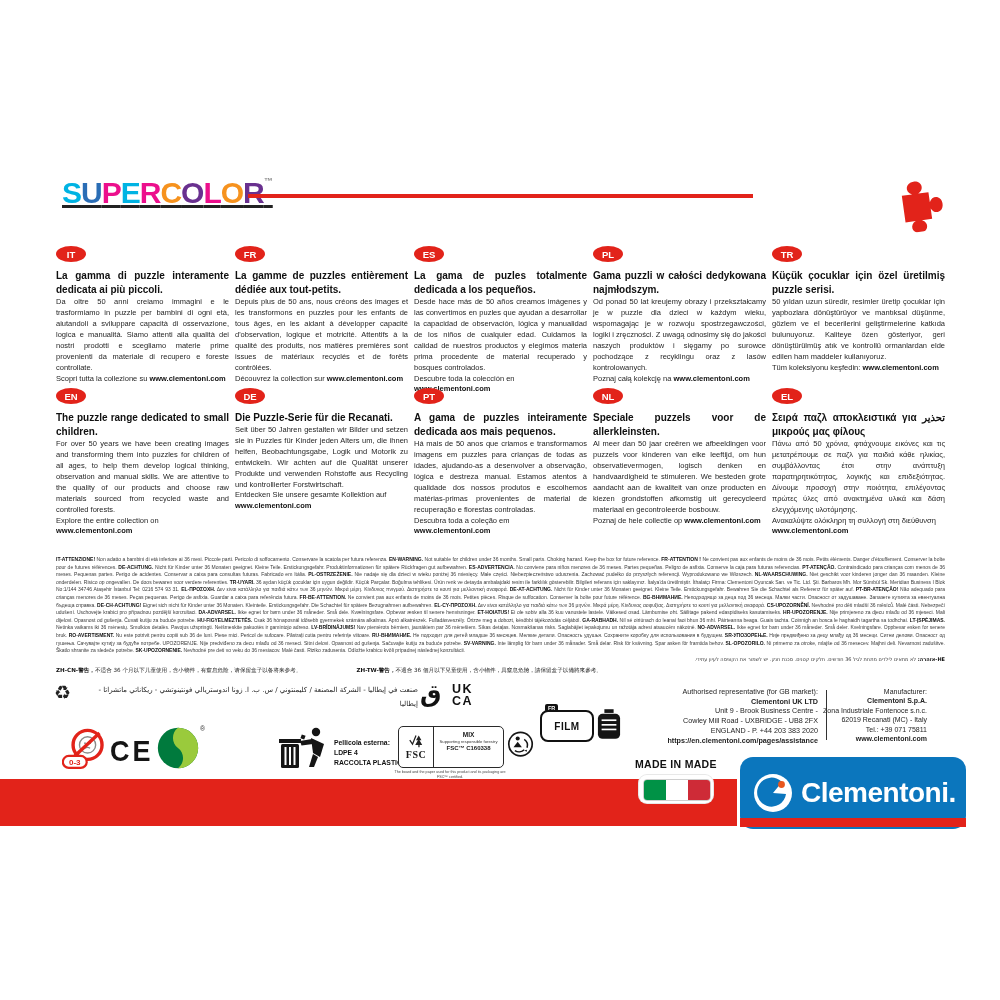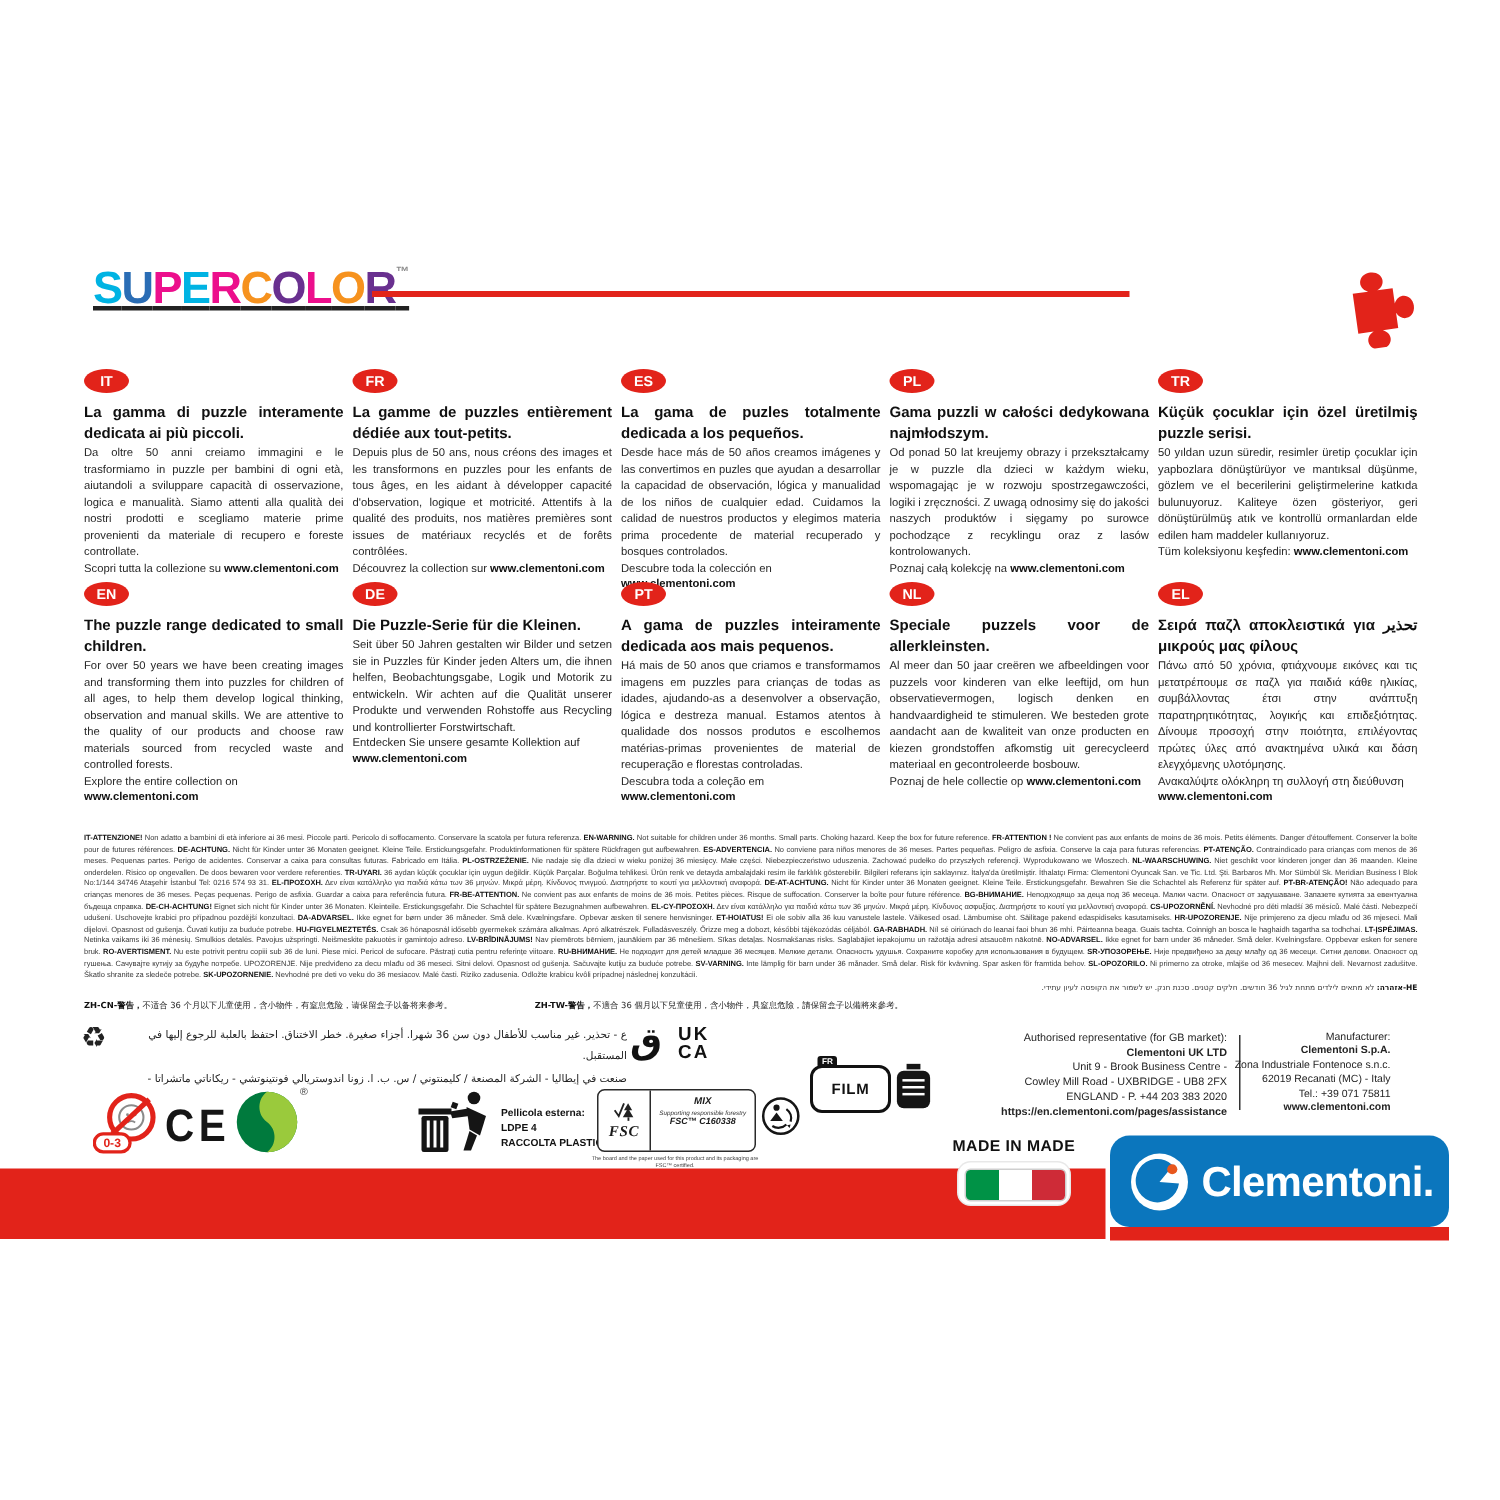--- a/index.html
+++ b/index.html
@@ -35,21 +35,21 @@
            text-align:right;direction:rtl;font-family:"DejaVu Sans",sans-serif;color:#222;}
   .qmark{position:absolute;left:420px;top:680px;font-size:24px;font-weight:bold;color:#111;font-family:"DejaVu Sans",sans-serif;}
   .ukca{position:absolute;left:452px;top:684px;font-size:12.5px;font-weight:bold;line-height:.95;letter-spacing:1.5px;color:#111;}
   
   .age-icon{position:absolute;left:62px;top:726px;width:46px;height:48px;}
   .ce{position:absolute;left:110px;top:734px;font-size:27px;font-weight:bold;letter-spacing:3px;color:#151515;transform:scaleY(1.12);transform-origin:top left;}
   .green-dot{position:absolute;left:157px;top:727px;width:42px;height:42px;}
   .gd-r{position:absolute;left:200px;top:725px;font-size:7px;color:#333;}
   .tidyman{position:absolute;left:278px;top:727px;width:52px;height:42px;}
   .pellicola{position:absolute;left:334px;top:738px;font-size:6.8px;font-weight:bold;line-height:1.5;color:#111;}
-  .fsc-box{position:absolute;left:398px;top:726px;width:104px;height:40px;border:1.4px solid #2a2a2a;border-radius:5px;display:flex;background:#fff;font-style:italic;}
+  .fsc-box{position:absolute;left:398px;top:726px;width:104px;height:40px;border:1.4px solid #2a2a2a;border-radius:5px;display:flex;background:#fff;}
   .fsc-left{width:34px;border-right:1px solid #2a2a2a;display:flex;flex-direction:column;align-items:center;justify-content:center;gap:1px;}
   .fsc-name{font-family:"Liberation Serif",serif;font-weight:bold;font-size:10px;color:#1a1a1a;letter-spacing:.5px;}
   .fsc-right{flex:1;text-align:center;padding-top:4px;}
   .fsc-mix{font-size:6.5px;font-weight:bold;color:#1a1a1a;}
   .fsc-sup{font-size:4.2px;color:#333;line-height:1.25;margin:1px 4px;}
   .fsc-code{font-size:6px;font-weight:bold;color:#1a1a1a;}
   .fsc-caption{position:absolute;left:394px;top:770px;width:112px;font-size:3.7px;text-align:center;color:#444;line-height:1.4;}
   .triman{position:absolute;left:507px;top:730px;width:27px;height:30px;}
   .film-tag{position:absolute;left:540px;top:704px;display:flex;align-items:flex-start;gap:3px;}
   .film-box{position:relative;width:50px;height:28px;border:2px solid #111;border-radius:8px;display:flex;align-items:center;justify-content:center;margin-top:6px;}
@@ -61,21 +61,21 @@
   #addr-gb{left:560px;top:687px;width:258px;}
   #addr-mf{left:727px;top:687px;width:200px;font-size:7px;}
   .addr-div{position:absolute;left:826px;top:690px;width:1.4px;height:50px;background:#333;}
   
   .mii{position:absolute;left:635px;top:758px;font-size:10.5px;font-weight:bold;color:#111;letter-spacing:.3px;}
   .redbar{position:absolute;left:0;top:779px;width:737px;height:47px;background:#e2231a;}
   .flag{position:absolute;left:639px;top:775px;width:66px;height:20px;background:#fff;border-radius:8px;padding:4px;box-shadow:0 0 0 1px #e8e8e8;}
   .flag-in{width:100%;height:100%;border-radius:4px;overflow:hidden;display:flex;border:.5px solid #cfcfcf;}
   .flag-in i{flex:1;display:block;}
   .flag-in .g{background:#009246;} .flag-in .w{background:#fff;} .flag-in .r{background:#ce2b37;}
-  .clem-box{position:absolute;left:740px;top:757px;width:226px;height:61px;background:#0b76bd;border-radius:13px;
+  .clem-box{position:absolute;left:740px;top:757px;width:226px;height:72px;background:#0b76bd;border-radius:13px;
             display:flex;align-items:center;padding-left:13px;box-sizing:border-box;gap:8px;}
   .clem-swirl{width:40px;height:40px;flex:0 0 auto;}
   .clem-text{color:#fff;font-size:28px;font-weight:bold;letter-spacing:-.5px;}
   .clem-under{position:absolute;left:740px;top:818px;width:226px;height:9px;background:#e2231a;}
 </style>
 </head>
 <body>
 
 <div id="canvas">
 
@@ -121,21 +121,21 @@
     </div>
   <div class="lang-row" id="lang-row-2">
       <div class="lang-block">
         <div class="lang-badge">EN</div>
         <div class="lang-h">The puzzle range dedicated to small children.</div>
         <div class="lang-b">For over 50 years we have been creating images and transforming them into puzzles for children of all ages, to help them develop logical thinking, observation and manual skills. We are attentive to the quality of our products and choose raw materials sourced from recycled waste and controlled forests.</div>
         <div class="lang-f"><span>Explore the entire collection on </span><b>www.clementoni.com</b></div>
       </div>
       <div class="lang-block">
         <div class="lang-badge">DE</div>
-        <div class="lang-h">Die Puzzle-Serie für die Kleinen.</div>
+        <div class="lang-h">Die Puzzle-Serie für die Recanati.</div>
         <div class="lang-b">Seit über 50 Jahren gestalten wir Bilder und setzen sie in Puzzles für Kinder jeden Alters um, die ihnen helfen, Beobachtungsgabe, Logik und Motorik zu entwickeln. Wir achten auf die Qualität unserer Produkte und verwenden Rohstoffe aus Recycling und kontrollierter Forstwirtschaft.</div>
         <div class="lang-f"><span>Entdecken Sie unsere gesamte Kollektion auf </span><b>www.clementoni.com</b></div>
       </div>
       <div class="lang-block">
         <div class="lang-badge">PT</div>
         <div class="lang-h">A gama de puzzles inteiramente dedicada aos mais pequenos.</div>
         <div class="lang-b">Há mais de 50 anos que criamos e transformamos imagens em puzzles para crianças de todas as idades, ajudando-as a desenvolver a observação, lógica e destreza manual. Estamos atentos à qualidade dos nossos produtos e escolhemos matérias-primas provenientes de material de recuperação e florestas controladas.</div>
         <div class="lang-f"><span>Descubra toda a coleção em </span><b>www.clementoni.com</b></div>
       </div>
       <div class="lang-block">
@@ -156,21 +156,20 @@
     <div id="warnings-text"><b>IT-ATTENZIONE!</b> Non adatto a bambini di età inferiore ai 36 mesi. Piccole parti. Pericolo di soffocamento. Conservare la scatola per futura referenza. <b>EN-WARNING.</b> Not suitable for children under 36 months. Small parts. Choking hazard. Keep the box for future reference. <b>FR-ATTENTION !</b> Ne convient pas aux enfants de moins de 36 mois. Petits éléments. Danger d'étouffement. Conserver la boîte pour de futures références. <b>DE-ACHTUNG.</b> Nicht für Kinder unter 36 Monaten geeignet. Kleine Teile. Erstickungsgefahr. Produktinformationen für spätere Rückfragen gut aufbewahren. <b>ES-ADVERTENCIA.</b> No conviene para niños menores de 36 meses. Partes pequeñas. Peligro de asfixia. Conserve la caja para futuras referencias. <b>PT-ATENÇÃO.</b> Contraindicado para crianças com menos de 36 meses. Pequenas partes. Perigo de acidentes. Conservar a caixa para consultas futuras. Fabricado em Itália. <b>PL-OSTRZEŻENIE.</b> Nie nadaje się dla dzieci w wieku poniżej 36 miesięcy. Małe części. Niebezpieczeństwo uduszenia. Zachować pudełko do przyszłych referencji. Wyprodukowano we Włoszech. <b>NL-WAARSCHUWING.</b> Niet geschikt voor kinderen jonger dan 36 maanden. Kleine onderdelen. Risico op ongevallen. De doos bewaren voor verdere referenties. <b>TR-UYARI.</b> 36 aydan küçük çocuklar için uygun değildir. Küçük Parçalar. Boğulma tehlikesi. Ürün renk ve detayda ambalajdaki resim ile farklılık gösterebilir. Bilgileri referans için saklayınız. İtalya'da üretilmiştir. İthalatçı Firma: Clementoni Oyuncak San. ve Tic. Ltd. Şti. Barbaros Mh. Mor Sümbül Sk. Meridian Business I Blok No:1/144 34746 Ataşehir İstanbul Tel: 0216 574 93 31. <b>EL-ΠΡΟΣΟΧΗ.</b> Δεν είναι κατάλληλο για παιδιά κάτω των 36 μηνών. Μικρά μέρη. Κίνδυνος πνιγμού. Διατηρήστε το κουτί για μελλοντική αναφορά. <b>DE-AT-ACHTUNG.</b> Nicht für Kinder unter 36 Monaten geeignet. Kleine Teile. Erstickungsgefahr. Bewahren Sie die Schachtel als Referenz für später auf. <b>PT-BR-ATENÇÃO!</b> Não adequado para crianças menores de 36 meses. Peças pequenas. Perigo de asfixia. Guardar a caixa para referência futura. <b>FR-BE-ATTENTION.</b> Ne convient pas aux enfants de moins de 36 mois. Petites pièces. Risque de suffocation. Conserver la boîte pour future référence. <b>BG-ВНИМАНИЕ.</b> Неподходящо за деца под 36 месеца. Малки части. Опасност от задушаване. Запазете кутията за евентуална бъдеща справка. <b>DE-CH-ACHTUNG!</b> Eignet sich nicht für Kinder unter 36 Monaten. Kleinteile. Erstickungsgefahr. Die Schachtel für spätere Bezugnahmen aufbewahren. <b>EL-CY-ΠΡΟΣΟΧΗ.</b> Δεν είναι κατάλληλο για παιδιά κάτω των 36 μηνών. Μικρά μέρη. Κίνδυνος ασφυξίας. Διατηρήστε το κουτί για μελλοντική αναφορά. <b>CS-UPOZORNĚNÍ.</b> Nevhodné pro děti mladší 36 měsíců. Malé části. Nebezpečí udušení. Uschovejte krabici pro případnou pozdější konzultaci. <b>DA-ADVARSEL.</b> Ikke egnet for børn under 36 måneder. Små dele. Kvælningsfare. Opbevar æsken til senere henvisninger. <b>ET-HOIATUS!</b> Ei ole sobiv alla 36 kuu vanustele lastele. Väikesed osad. Lämbumise oht. Säilitage pakend edaspidiseks kasutamiseks. <b>HR-UPOZORENJE.</b> Nije primjereno za djecu mlađu od 36 mjeseci. Mali dijelovi. Opasnost od gušenja. Čuvati kutiju za buduće potrebe. <b>HU-FIGYELMEZTETÉS.</b> Csak 36 hónaposnál idősebb gyermekek számára alkalmas. Apró alkatrészek. Fulladásveszély. Őrizze meg a dobozt, későbbi tájékozódás céljából. <b>GA-RABHADH.</b> Níl sé oiriúnach do leanaí faoi bhun 36 mhí. Páirteanna beaga. Guais tachta. Coinnigh an bosca le haghaidh tagartha sa todhchaí. <b>LT-ĮSPĖJIMAS.</b> Netinka vaikams iki 36 mėnesių. Smulkios detalės. Pavojus užspringti. Neišmeskite pakuotės ir gamintojo adreso. <b>LV-BRĪDINĀJUMS!</b> Nav piemērots bērniem, jaunākiem par 36 mēnešiem. Sīkas detaļas. Nosmakšanas risks. Saglabājiet iepakojumu un ražotāja adresi atsaucēm nākotnē. <b>NO-ADVARSEL.</b> Ikke egnet for barn under 36 måneder. Små deler. Kvelningsfare. Oppbevar esken for senere bruk. <b>RO-AVERTISMENT.</b> Nu este potrivit pentru copiii sub 36 de luni. Piese mici. Pericol de sufocare. Păstrați cutia pentru referințe viitoare. <b>RU-ВНИМАНИЕ.</b> Не подходит для детей младше 36 месяцев. Мелкие детали. Опасность удушья. Сохраните коробку для использования в будущем. <b>SR-УПОЗОРЕЊЕ.</b> Није предвиђено за децу млађу од 36 месеци. Ситни делови. Опасност од гушења. Сачувајте кутију за будуће потребе. UPOZORENJE. Nije predviđeno za decu mlađu od 36 meseci. Sitni delovi. Opasnost od gušenja. Sačuvajte kutiju za buduće potrebe. <b>SV-VARNING.</b> Inte lämplig för barn under 36 månader. Små delar. Risk för kvävning. Spar asken för framtida behov. <b>SL-OPOZORILO.</b> Ni primerno za otroke, mlajše od 36 mesecev. Majhni deli. Nevarnost zadušitve. Škatlo shranite za sledeče potrebe. <b>SK-UPOZORNENIE.</b> Nevhodné pre deti vo veku do 36 mesiacov. Malé časti. Riziko zadusenia. Odložte krabicu kvôli prípadnej následnej konzultácii. </div>
     <div id="he-line"><b>HE-אזהרה:</b> לא מתאים לילדים מתחת לגיל 36 חודשים. חלקים קטנים. סכנת חנק. יש לשמור את הקופסה לעיון עתידי.</div>
     <div id="zh-line">
         <span><b>ZH-CN-警告，</b>不适合 36 个月以下儿童使用，含小物件，有窒息危险，请保留盒子以备将来参考。</span>
         <span><b>ZH-TW-警告，</b>不適合 36 個月以下兒童使用，含小物件，具窒息危險，請保留盒子以備將來參考。</span>
       </div>
   </div>
 
   <div class="mobius">♻</div>
   <div class="ar-text">
-    <div>ع - تحذير. غير مناسب للأطفال دون سن 36 شهرا. أجزاء صغيرة. خطر الاختناق. احتفظ بالعلبة للرجوع إليها في المستقبل.</div>
     <div>صنعت في إيطاليا - الشركة المصنعة / كليمنتوني / س. ب. ا. زونا اندوستريالي فونتينوتشي - ريكاناتي ماتشراتا - إيطاليا</div>
   </div>
   <div class="qmark">ق</div>
   <div class="ukca">
     <div>UK</div>
     <div>CA</div>
   </div>
 
   <svg class="age-icon" viewBox="0 0 54 54">
     <circle cx="30" cy="21" r="17" fill="#fff" stroke="#e2231a" stroke-width="4"></circle>

